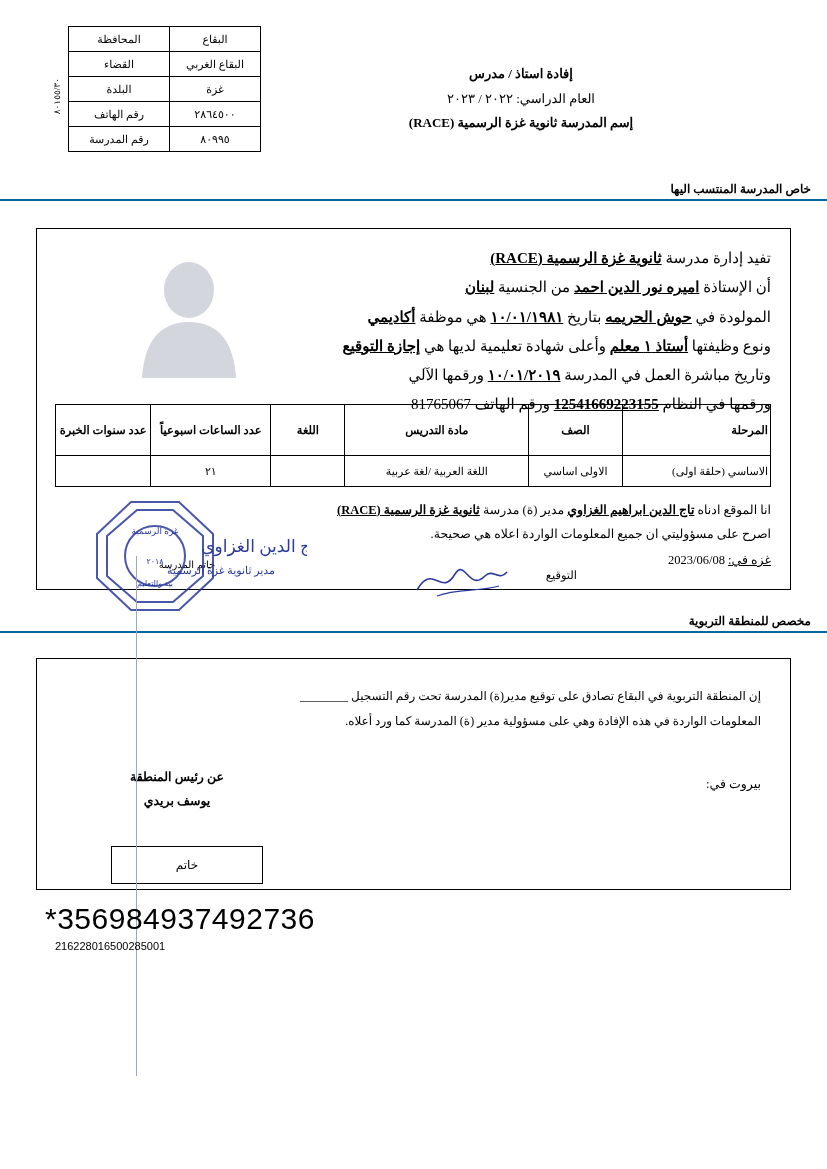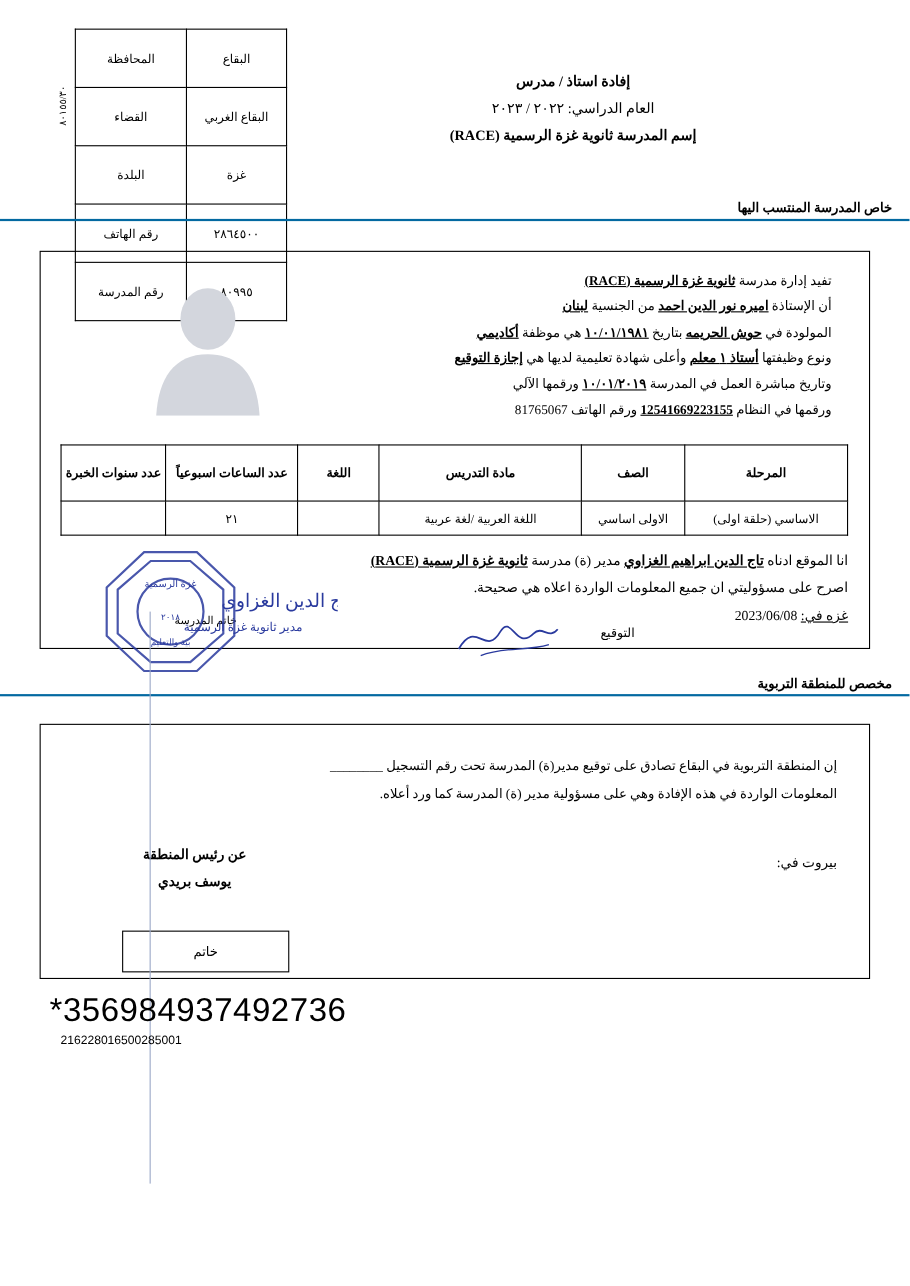--- a/index.html
+++ b/index.html
@@ -15,21 +15,21 @@
 
   
   .top-table{
     position:absolute;top:26px;left:68px;
     border-collapse:collapse;
     font-size:11px;
     direction:rtl;
   }
   .top-table td{
     border:1px solid #000;
-    padding:18px 6px;
+    padding:4px 6px;
     text-align:center;
     height:16px;
     white-space:nowrap;
   }
   .top-table td.lbl{width:88px;}
   .top-table td.val{width:78px;}
 
   .vert-code{
     position:absolute;top:78px;left:52px;
     font-size:9px;
@@ -76,22 +76,22 @@
   #frame2{top:658px;right:36px;width:755px;height:232px;}
 
   
   .photo{
     position:absolute;top:248px;right:565px;width:146px;height:130px;
   }
   .photo svg{display:block;}
 
   
   .body-lines{
-    position:absolute;top:244px;right:71px;width:475px;
-    font-size:12px;line-height:1.95;
+    position:absolute;top:244px;right:56px;width:475px;
+    font-size:15px;line-height:1.95;
     text-align:right;
   }
   .body-lines .ln{white-space:nowrap;}
   .u{ text-decoration:underline; }
   .b{ font-weight:bold; }
   .num{font-family:"Liberation Serif",serif;letter-spacing:0.5px;}
 
   
   .qtable{
     position:absolute;top:404px;right:56px;
@@ -100,21 +100,21 @@
     font-size:11px;
     direction:rtl;
   }
   .qtable th,.qtable td{
     border:1px solid #000;
     text-align:center;
     padding:3px 2px;
   }
   .qtable th{height:44px;font-weight:bold;font-size:11.5px;}
   .qtable td{height:24px;}
-  .qtable .c1{width:150px;}
+  .qtable .c1{width:150px;text-align:right;}
   .qtable .c2{width:92px;}
   .qtable .c3{width:72px;}
   .qtable .c4{width:188px;}
   .qtable .c5{width:120px;}
   .qtable .c6{width:94px;margin-left:48px;}
 
   
   .decl{
     position:absolute;top:498px;right:56px;width:480px;
     font-size:12.5px;line-height:1.95;text-align:right;

